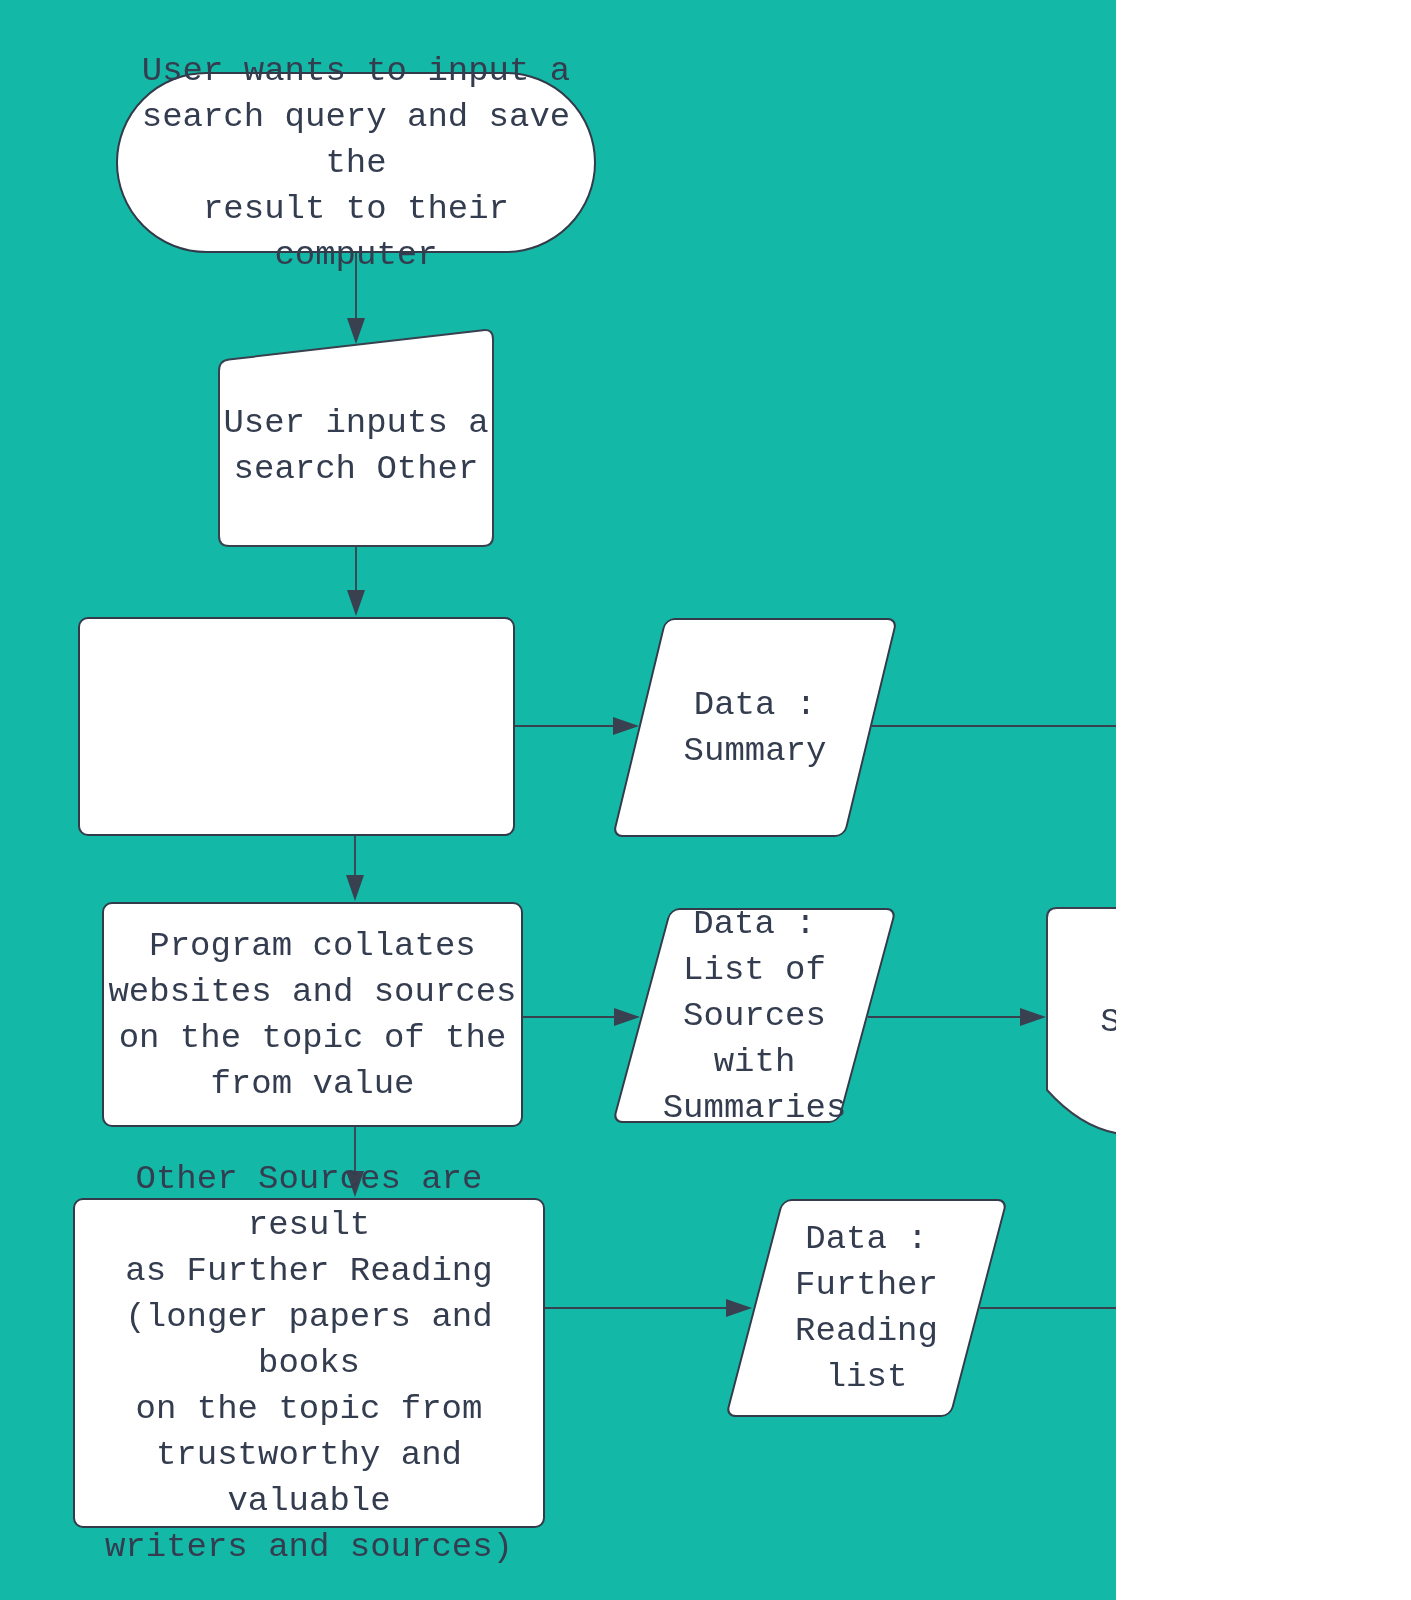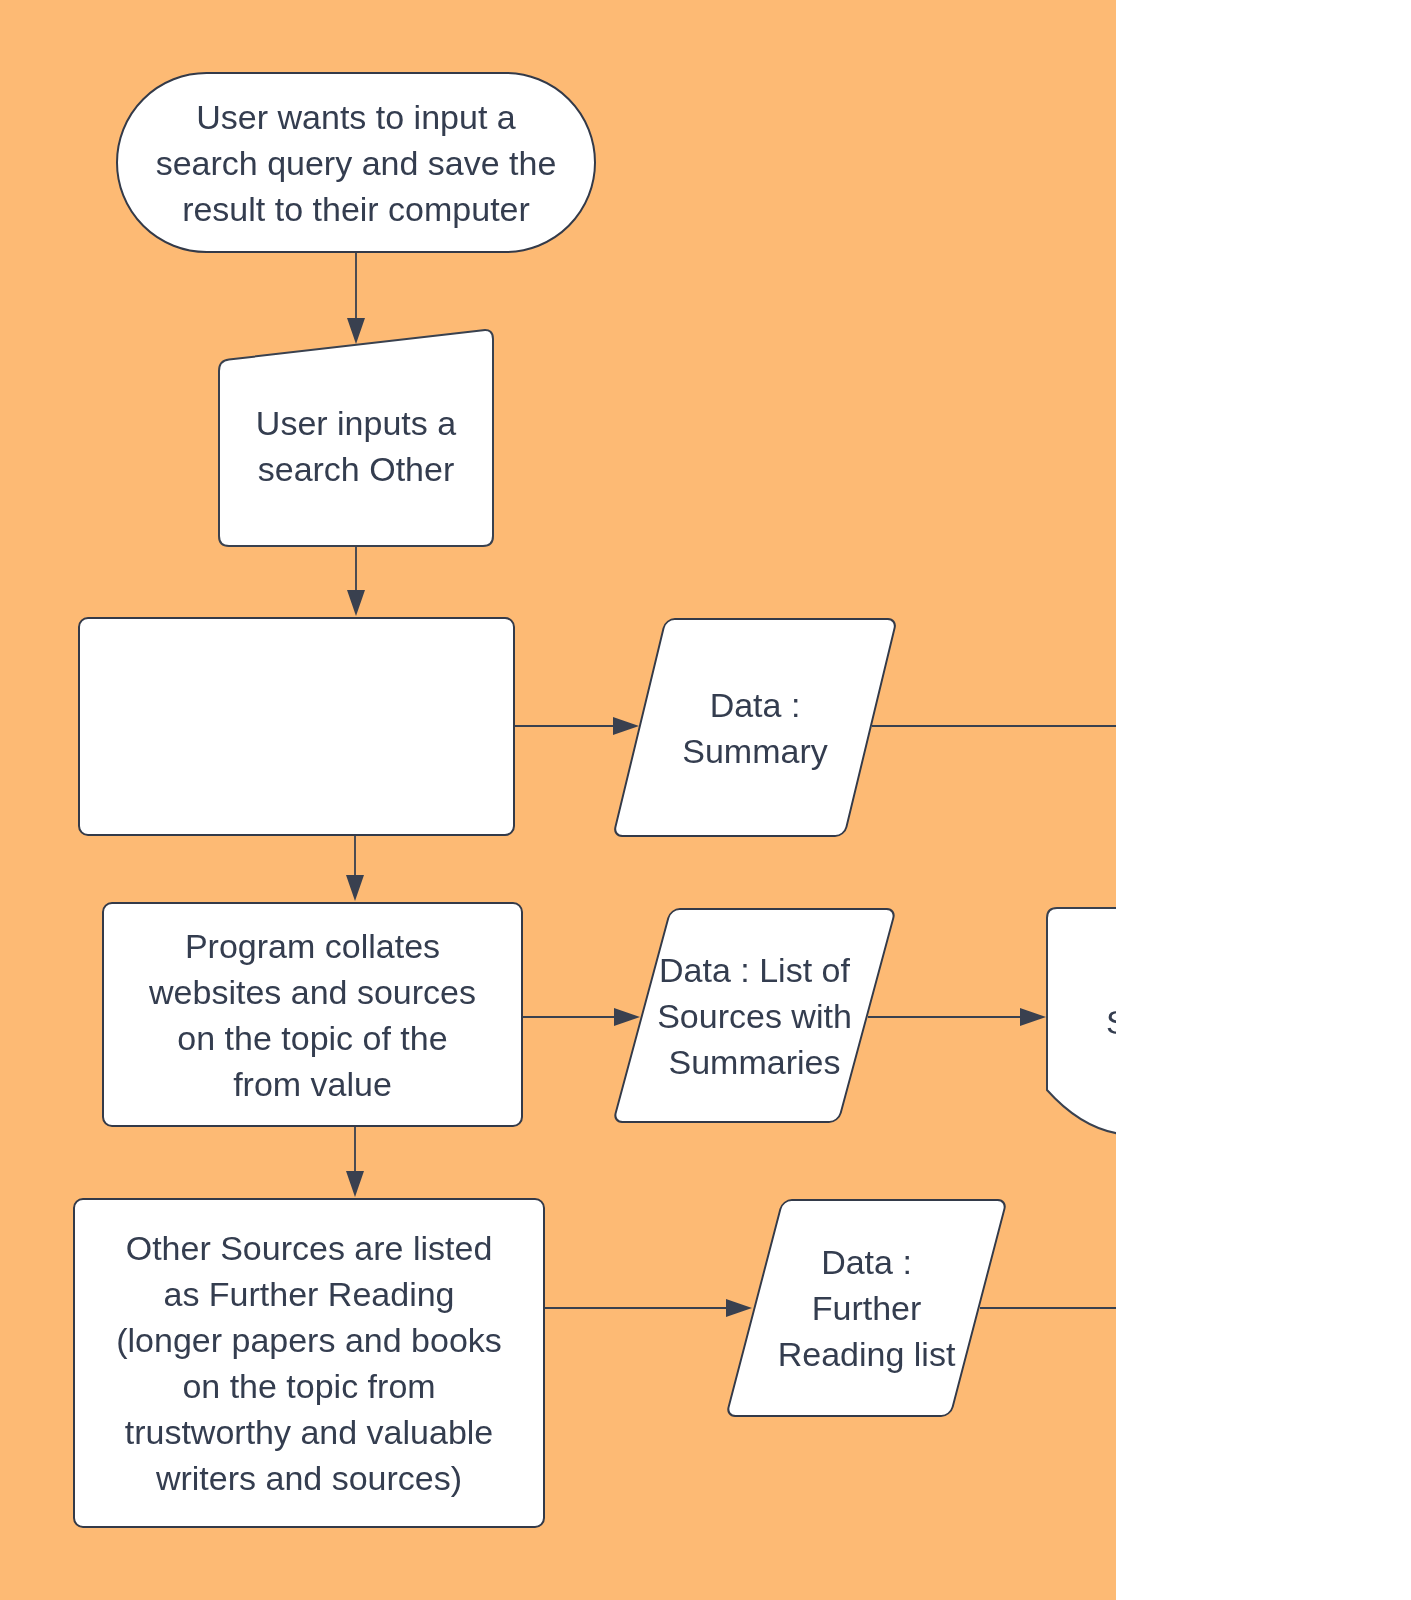--- a/index.html
+++ b/index.html
@@ -1,21 +1,21 @@
 <!DOCTYPE html>
 <html><head>
 <meta charset="utf-8">
 <style>
   html, body { margin: 0; padding: 0; background: #ffffff; }
   .canvas {
     position: relative;
     width: 1116px;
     height: 1600px;
-    background: #fdba74;
-    font-family: Liberation Sans, sans-serif;
+    background: #14b8a6;
+    font-family: Liberation Mono, monospace;
     color: #343d4f;
     overflow: hidden;
   }
   .svg-layer {
     position: absolute;
     left: 0; top: 0;
     width: 1411px; height: 1600px;
   }
   .node {
     position: absolute;
@@ -130,21 +130,21 @@
 on the topic of the
 from value</div>
 
   <div class="node para" style="left:670px; top:908px; width:227px; height:215px; transform:skewX(-15.1deg);">
     <div class="para-inner" style="transform:skewX(15.1deg);">Data : List of
 Sources with
 Summaries</div>
   </div>
 
   <div class="node process" style="left:73px; top:1198px; width:472px; height:330px;"></div>
-  <div class="label" style="left:73px; top:1198px; width:472px; height:330px;">Other Sources are listed
+  <div class="label" style="left:73px; top:1198px; width:472px; height:330px;">Other Sources are result
 as Further Reading
 (longer papers and books
 on the topic from
 trustworthy and valuable
 writers and sources)</div>
 
   <div class="node para" style="left:782px; top:1199px; width:226px; height:218px; transform:skewX(-14.65deg);">
     <div class="para-inner" style="transform:skewX(14.65deg);">Data :
 Further
 Reading list</div>

